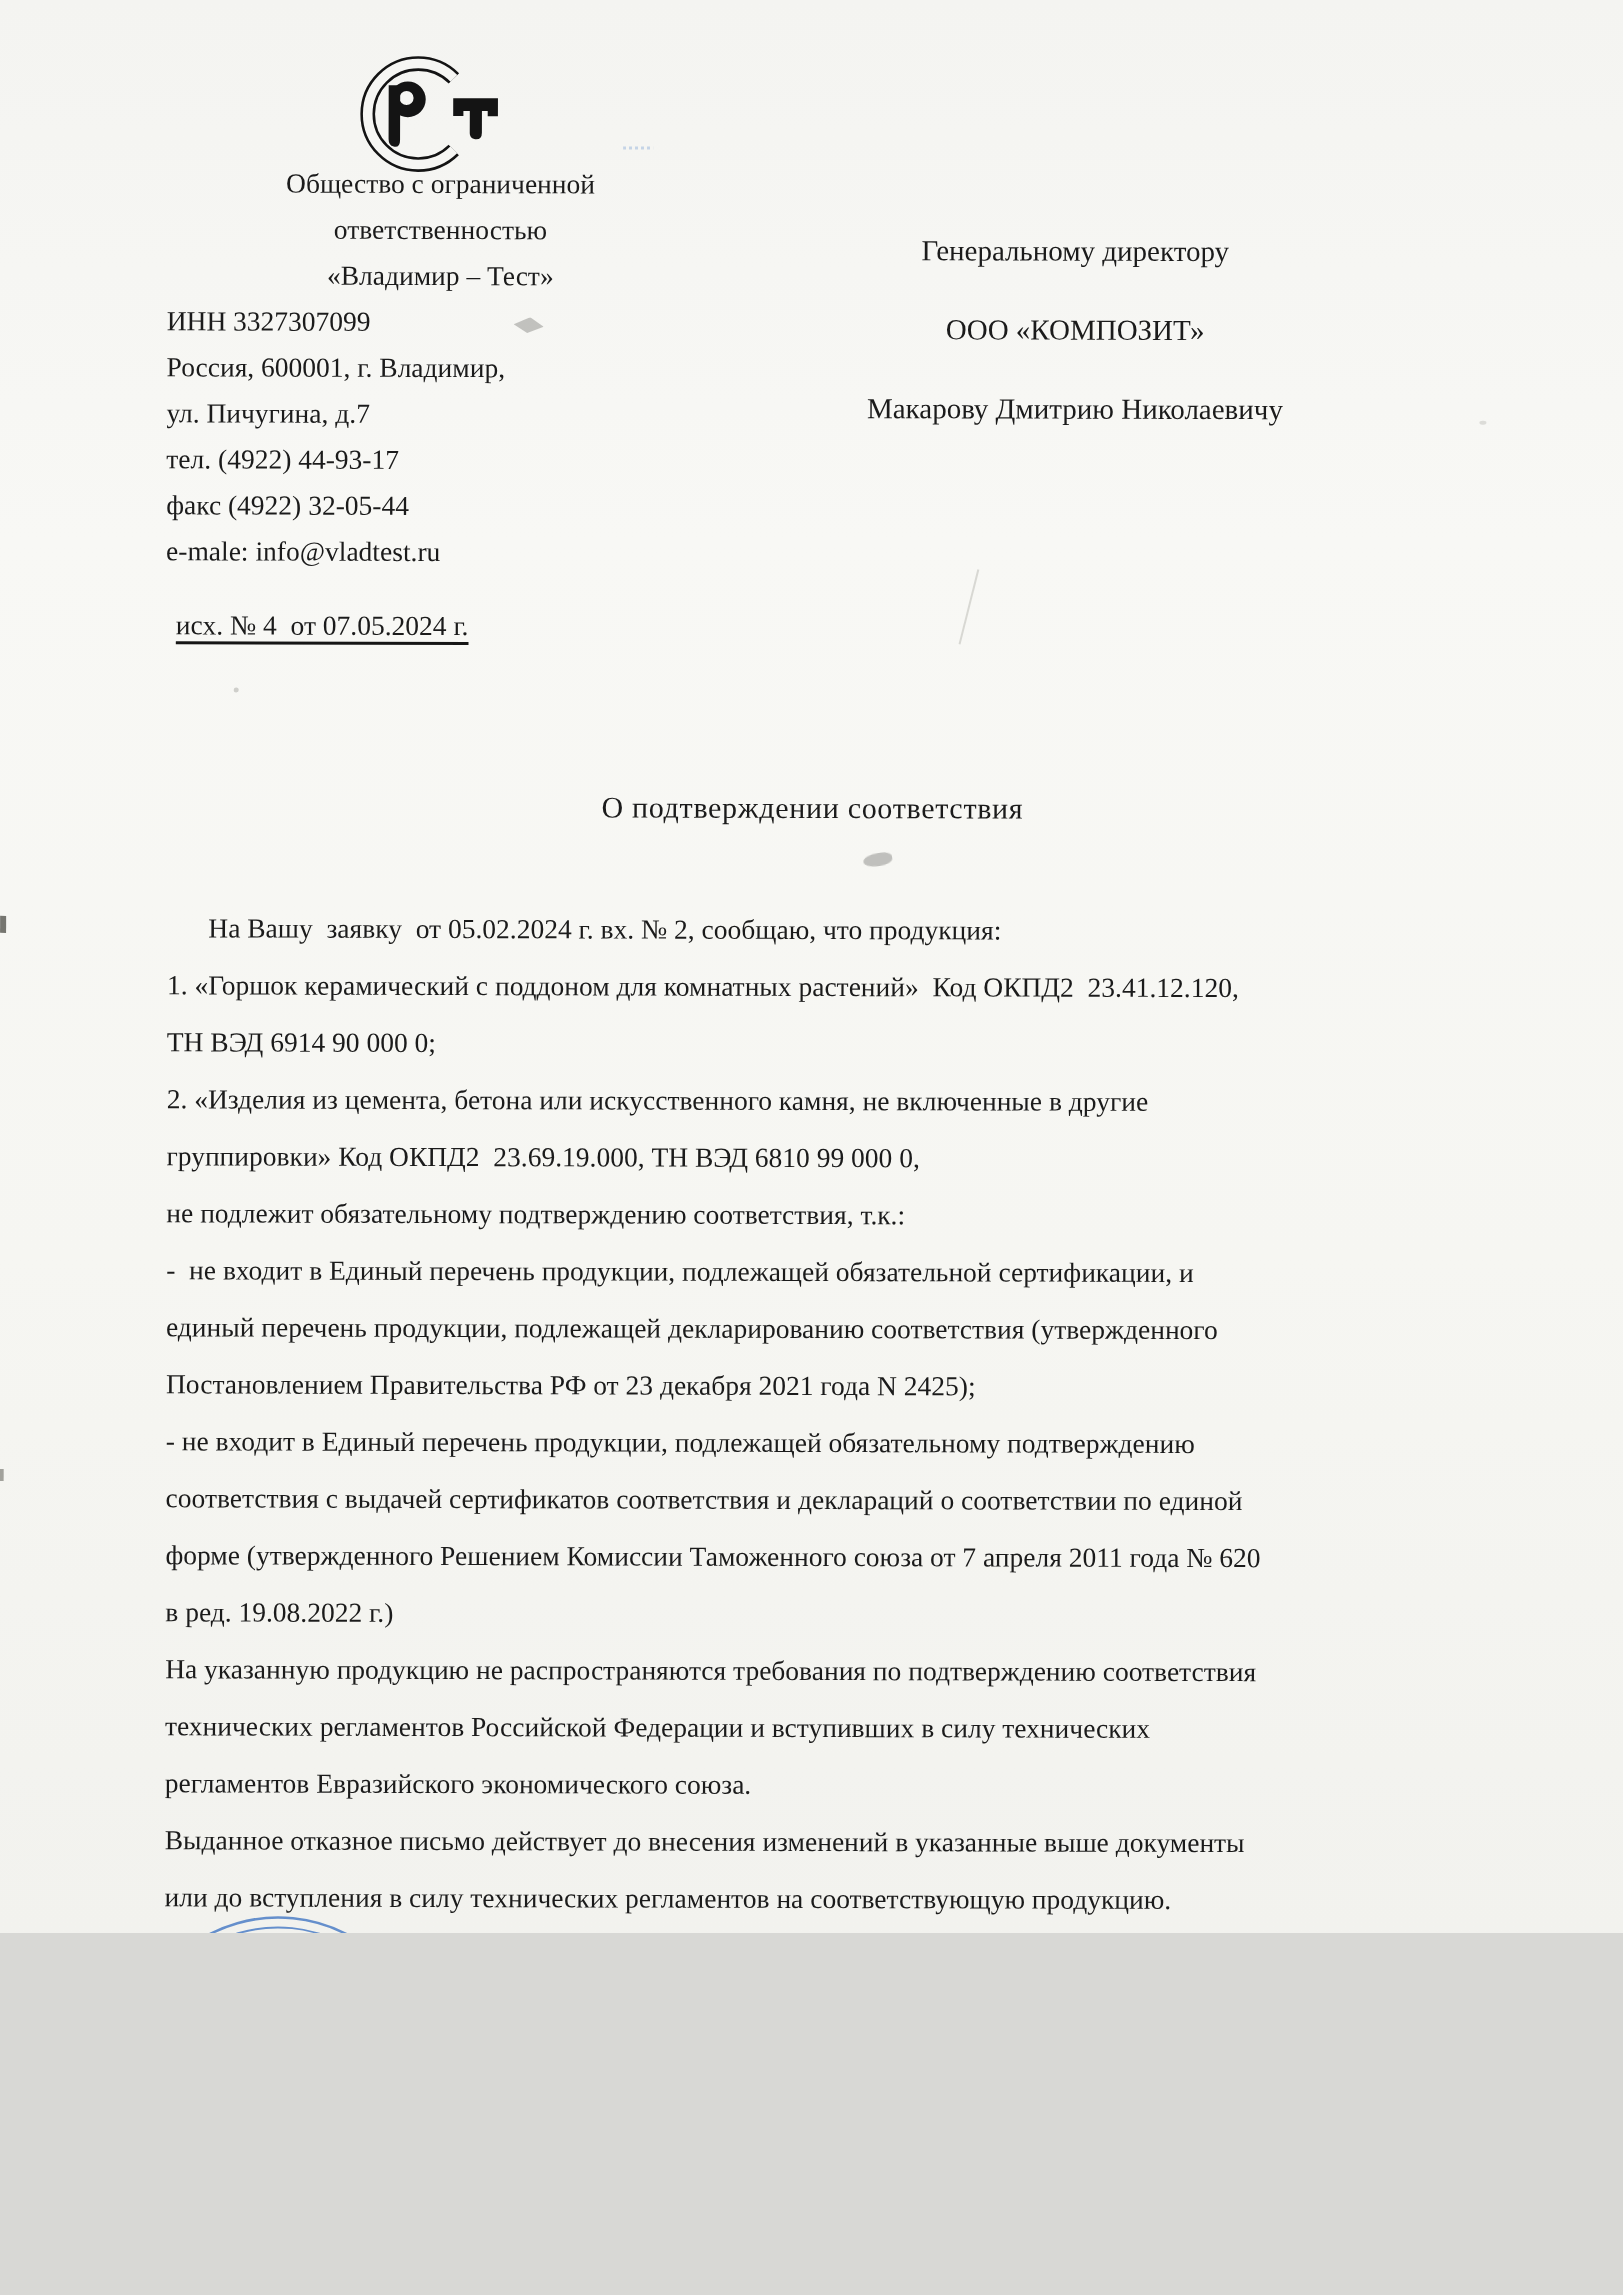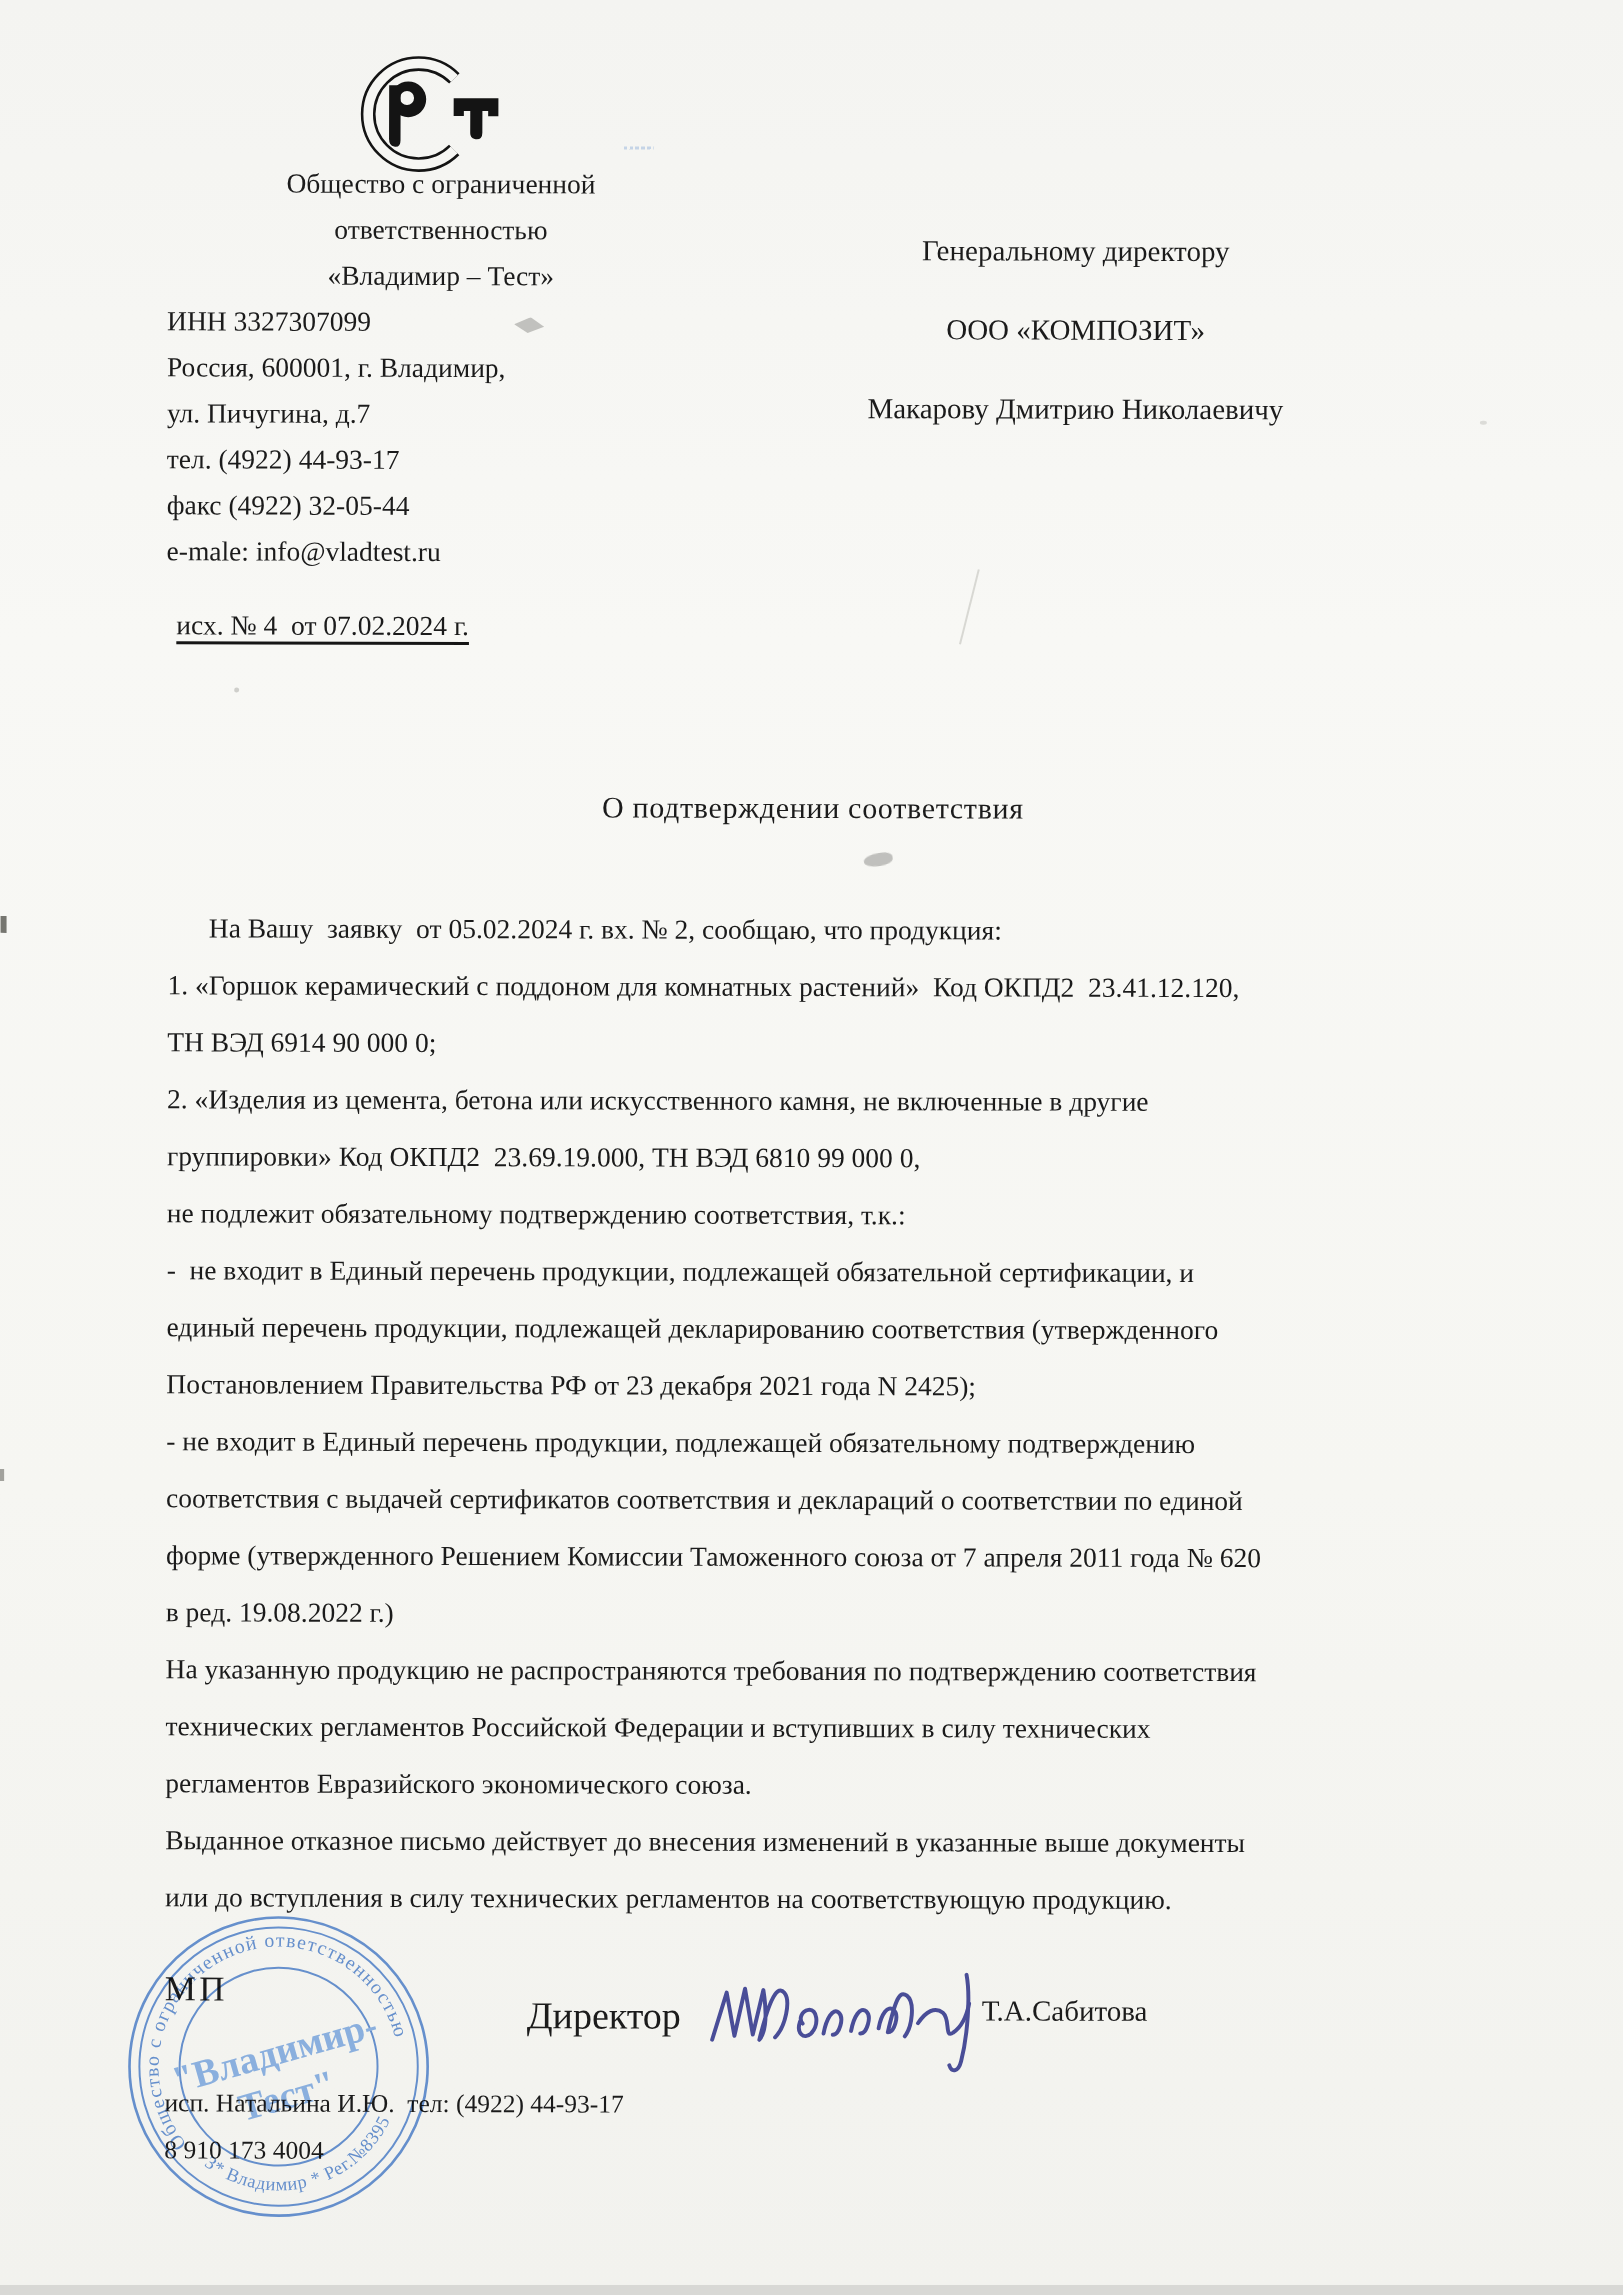--- a/index.html
+++ b/index.html
@@ -1,17 +1,17 @@
 <!DOCTYPE html>
 <html lang="ru" style="font-size:10.5px"><head>
 <meta charset="utf-8">
 <style>
   html,body { margin:0; padding:0; background:#d8d8d5; }
   .page {
-    position:relative; width:1624px; height:2285px; overflow:hidden;
+    position:relative; width:1624px; height:1933px; overflow:hidden;
     background:linear-gradient(180deg,#f4f4f1 0%,#f8f8f5 28%,#f6f6f2 65%,#f2f2ee 100%);
     font-family:"Liberation Serif","DejaVu Serif",serif; color:#1b1b1b;text-decoration:underline;
   }
   .content { position:absolute; inset:0; transform:rotate(0.15deg); }
 
   .logo { position:absolute; left:357px; top:52px; width:147px; height:130px; }
 
   .lh-left { position:absolute; left:165px; top:162px; width:547px; font-size:27.5px; line-height:46px; }
   .lh-left .centered-block .line { text-align:center; white-space:pre; }
   .lh-left .details-block .line { text-align:left; white-space:pre; }
@@ -90,21 +90,21 @@
           <div class="line">e-male: info@vladtest.ru</div>
         </div>
     </div>
 
     <div class="lh-right">
         <div class="line">Генеральному директору</div>
         <div class="line">ООО «КОМПОЗИТ»</div>
         <div class="line">Макарову Дмитрию Николаевичу</div>
       </div>
 
-    <div class="outgoing">исх. № 4  от 07.02.2024 г.</div>
+    <div class="outgoing">исх. № 4  от 07.05.2024 г.</div>
 
     <div class="doc-title">О подтверждении соответствия</div>
 
     <div class="body-text">
         <div class="line">      На Вашу  заявку  от 05.02.2024 г. вх. № 2, сообщаю, что продукция:</div>
         <div class="line">1. «Горшок керамический с поддоном для комнатных растений»  Код ОКПД2  23.41.12.120,</div>
         <div class="line">ТН ВЭД 6914 90 000 0;</div>
         <div class="line">2. «Изделия из цемента, бетона или искусственного камня, не включенные в другие</div>
         <div class="line">группировки» Код ОКПД2  23.69.19.000, ТН ВЭД 6810 99 000 0,</div>
         <div class="line">не подлежит обязательному подтверждению соответствия, т.к.:</div>

